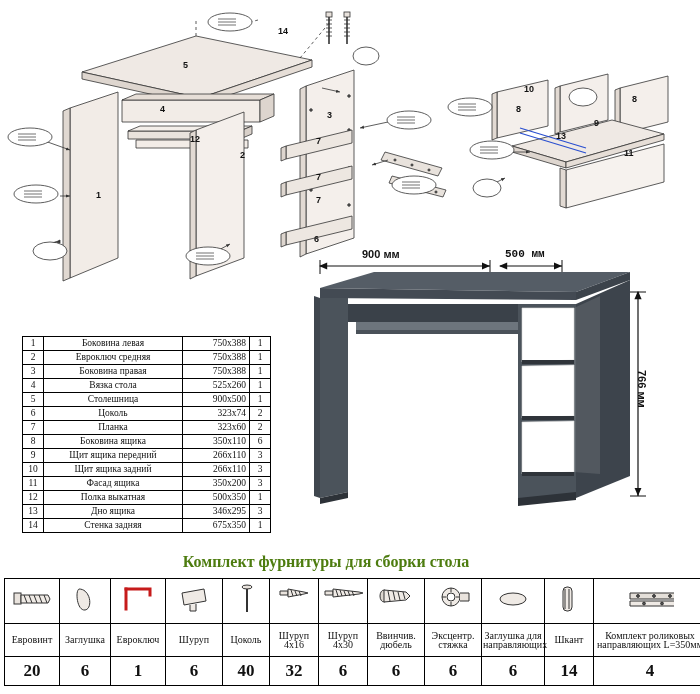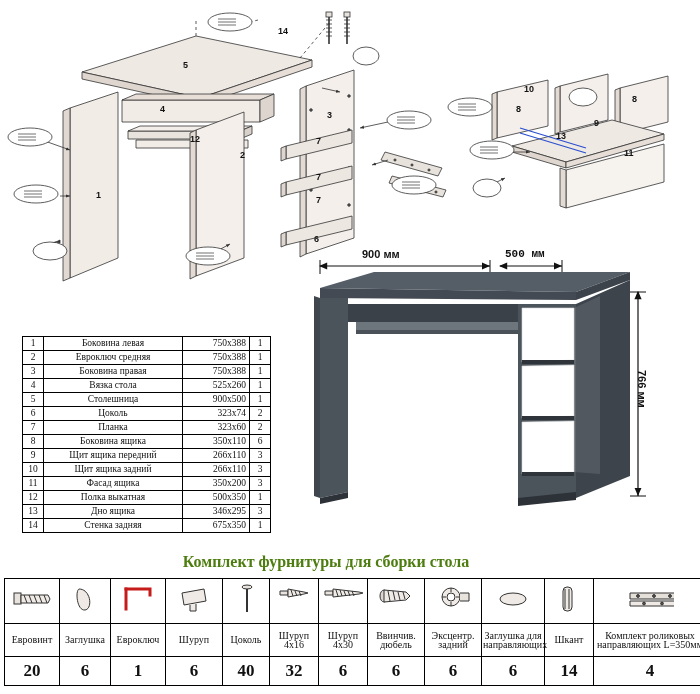--- a/index.html
+++ b/index.html
@@ -473,21 +473,21 @@
         </tr>
       <tr class="names" id="kitNames">
           <td>Евровинт</td>
           <td>Заглушка</td>
           <td>Евроключ</td>
           <td>Шуруп</td>
           <td>Цоколь</td>
           <td>Шуруп 4х16</td>
           <td>Шуруп 4х30</td>
           <td>Ввинчив. дюбель</td>
-          <td>Эксцентр. задний</td>
+          <td>Эксцентр. стяжка</td>
           <td>Заглушка для направляющих</td>
           <td>Шкант</td>
           <td>Комплект роликовых направляющих L=350мм</td>
         </tr>
       <tr class="counts" id="kitCounts">
           <td>20</td>
           <td>6</td>
           <td>1</td>
           <td>6</td>
           <td>40</td>

